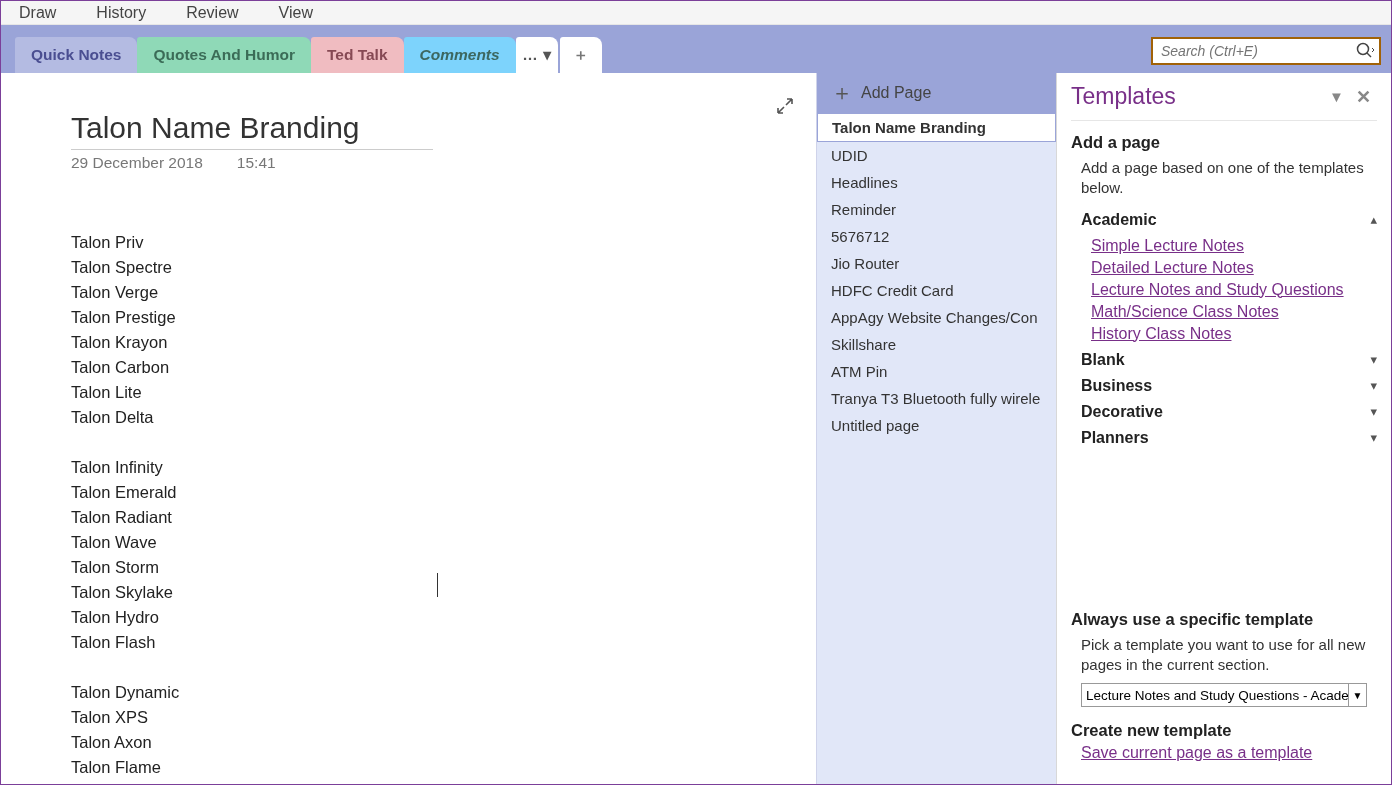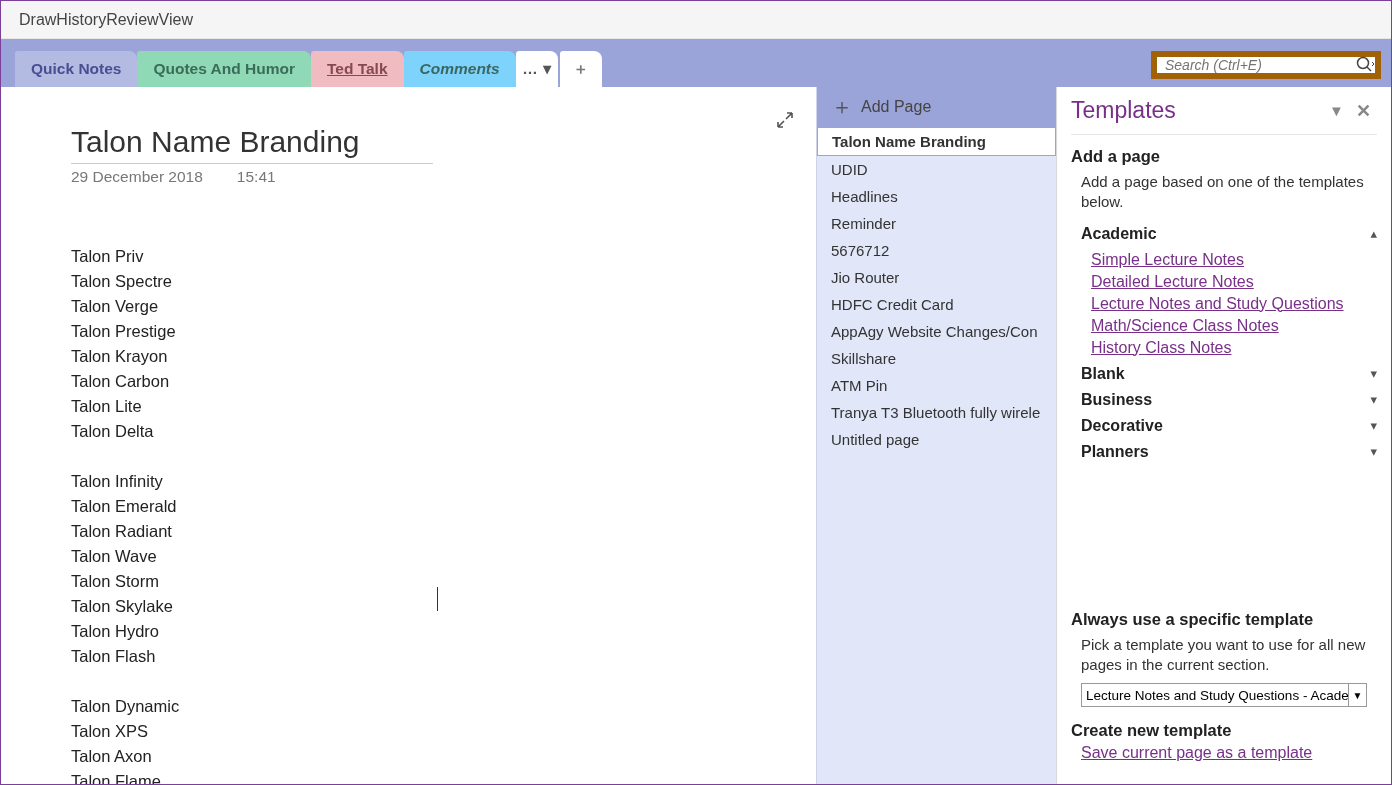--- a/index.html
+++ b/index.html
@@ -6,24 +6,24 @@
 body {
   font-family: "Segoe UI", Arial, sans-serif;
   width: 1392px; height: 785px;
   overflow: hidden;
   border: 1px solid #7b3f99;
   display: flex; flex-direction: column;
   background: #fff;
   font-size: 14px;
 }
 .menubar {
-  height: 38px;
+  height: 24px;
   background: #f5f5f5;
   display: flex; align-items: center;
-  padding-left: 18px; 
+  padding-left: 18px; gap: 40px;
   border-bottom: 1px solid #e6e6e6;
 }
 .menubar span { font-size: 16px; color: #444; cursor: pointer; }
 
 .tabs-row {
   height: 48px;
   background: #9aa4d8;
   display: flex; align-items: flex-end;
   padding-left: 14px;
   position: relative;
@@ -34,33 +34,33 @@
   display: flex; align-items: center;
   font-size: 15.5px; font-weight: 600;
   color: #444;
   border-top-left-radius: 3px; border-top-right-radius: 8px;
   margin-right: 0;
   cursor: pointer;
   position: relative;
 }
 .tab-active { background: #b4bbe2; color: #4a4e91; }
 .tab-green { background: #8fd9b7; color: #3b6c57; }
-.tab-pink { background: #f0bcc1; color: #864954; text-decoration: underline; }
+.tab-pink { background: #f0bcc1; color: #864954; }
 .tab-teal { background: #7dd3fc; color: #3c6760; font-style: italic; }
 .tab-white { background: #fff; width: 42px; justify-content:center; color:#555; padding:0; }
 .tab-plus { background:#fff; width:42px; justify-content:center; color:#777; padding:0; margin-left:2px;}
 .tab-white .dots { font-weight:900; letter-spacing:1px; }
 .search-wrap {
   margin-left: auto;
   display:flex; align-items:center;
   padding-right: 10px; padding-bottom: 8px;
 }
 .search-input {
   width: 230px; height: 28px;
-  border: 6px solid #a16207;
+  border: 2px solid #a16207;
   padding: 0 30px 0 8px;
   font-size: 14px;
   font-style: italic; color: #777;
   position: relative;
 }
 .search-box { position:relative; }
 .search-icn {
   position:absolute; right:6px; top:4px; color:#555;
 }
 .main-row { flex: 1; display:flex; overflow:hidden; }

